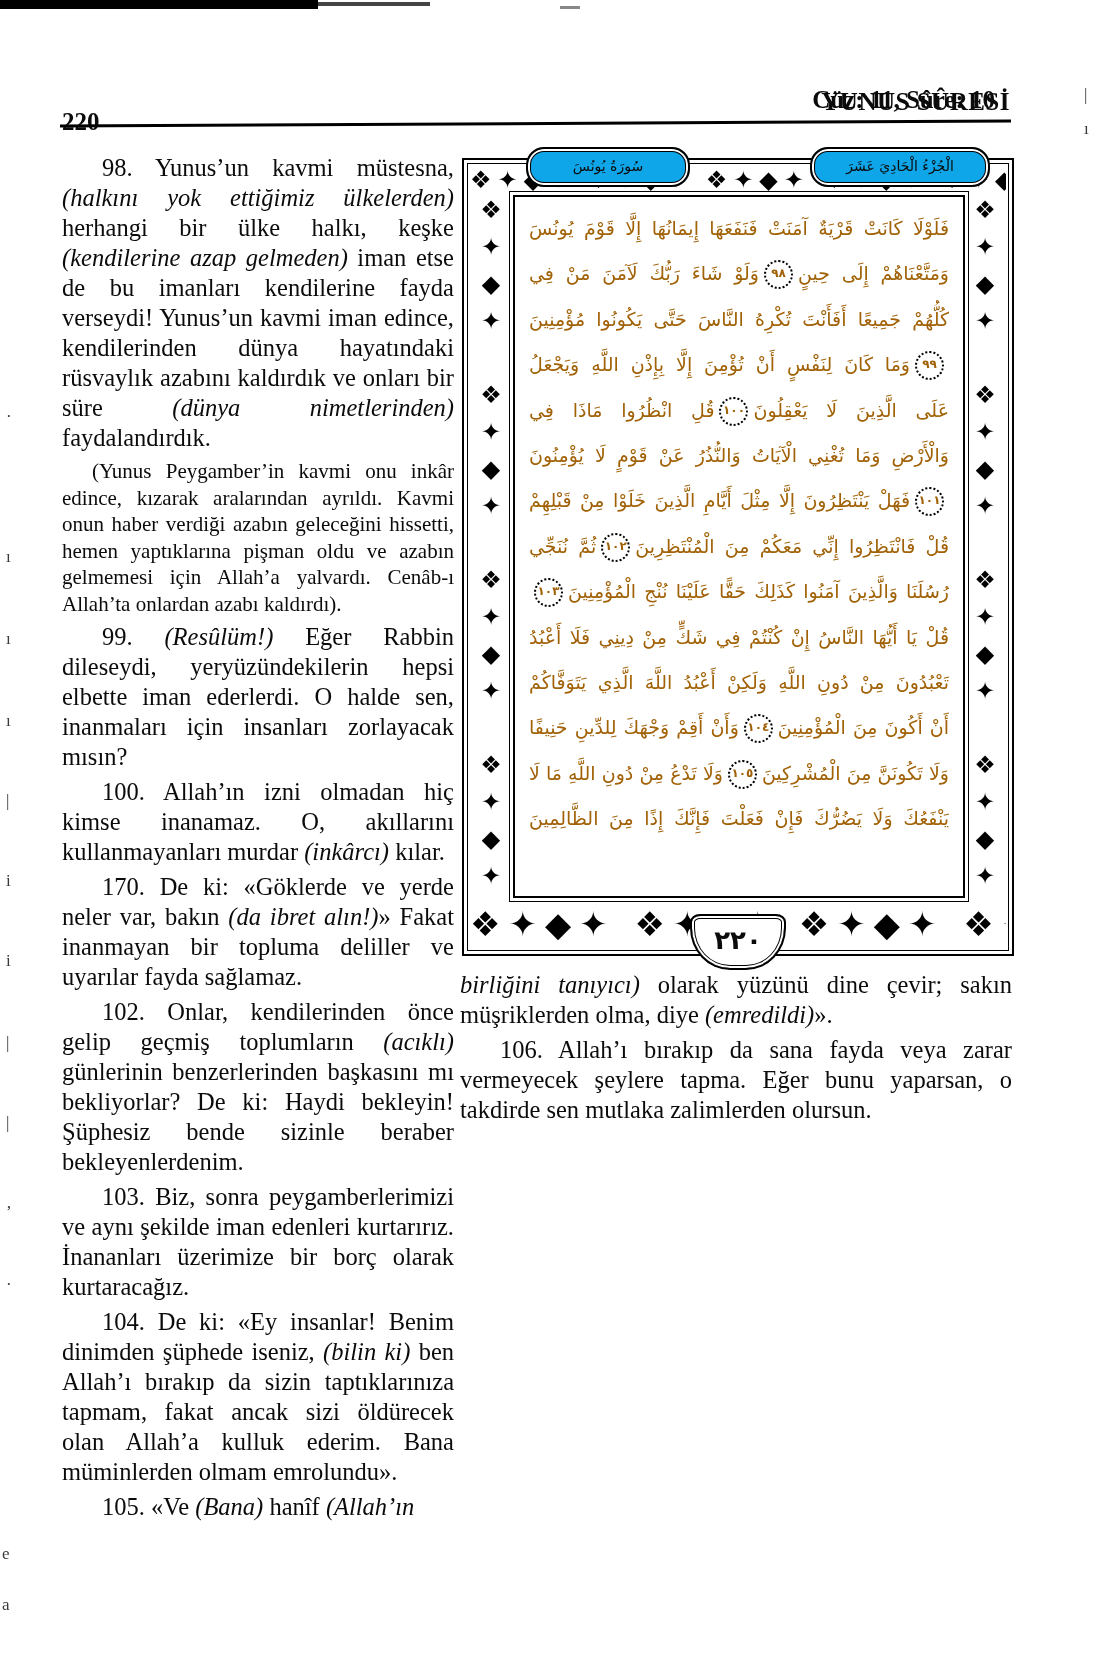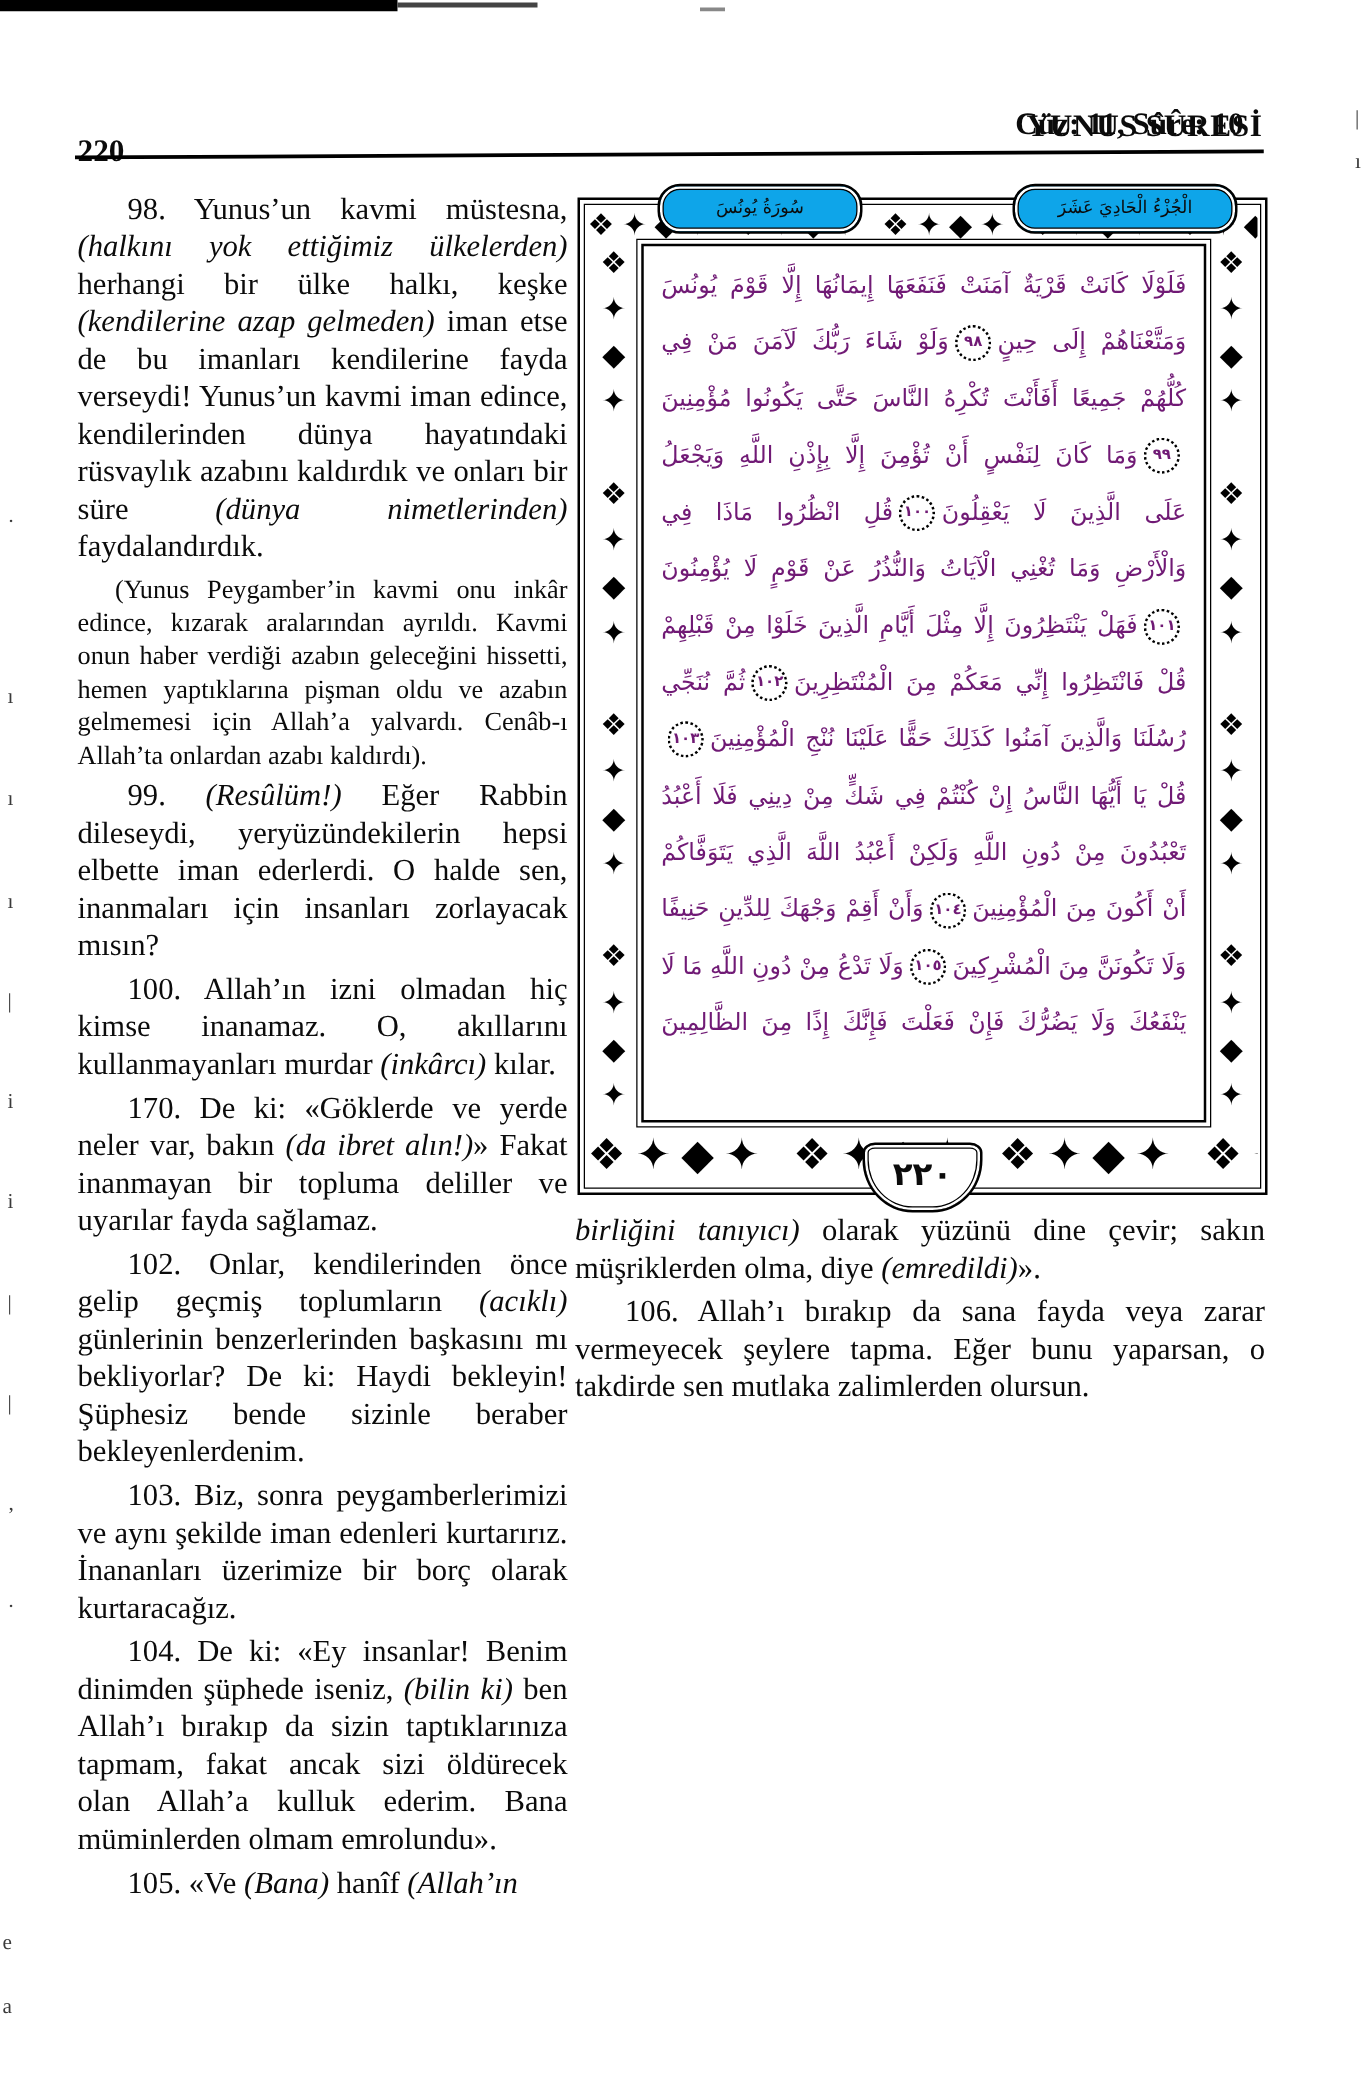--- a/index.html
+++ b/index.html
@@ -33,21 +33,21 @@
   .orn-top{top:6px;left:6px;right:6px;height:28px;font-size:24px;line-height:28px;letter-spacing:6px;font-family:"DejaVu Sans",sans-serif;}
   .orn-bottom{bottom:6px;left:6px;right:6px;height:48px;font-size:34px;line-height:48px;letter-spacing:8px;font-family:"DejaVu Sans",sans-serif;}
   .orn-left,.orn-right{top:36px;bottom:56px;width:42px;writing-mode:vertical-rl;text-orientation:upright;font-size:24px;letter-spacing:9px;line-height:42px;font-family:"DejaVu Sans",sans-serif;}
   .orn-left{left:6px;}
   .orn-right{right:6px;}
   .inner-box{position:absolute;left:49px;right:47px;top:35px;bottom:56px;background:#fff;border:2px solid #000;outline:1px solid #000;outline-offset:3px;}
   .arabic-text{position:absolute;inset:0;padding:9px 14px;}
   .arabic-line{
     direction:rtl;height:45.4px;overflow:hidden;
     font-family:"DejaVu Sans",sans-serif;font-size:19px;line-height:45.4px;
-    text-align:justify;text-align-last:justify;color:#701a75;
+    text-align:justify;text-align-last:justify;color:#a16207;
   }
   .ayah{
     display:inline-block;width:25px;height:25px;border:2px dotted #000;border-radius:50%;
     font-size:12px;line-height:22px;text-align:center;vertical-align:middle;margin:0 5px;
     font-weight:bold;text-align-last:center;
   }
   .tab{
     position:absolute;top:-13px;height:36px;background:#0ea5e9;z-index:6;
     border:2px solid #000;border-radius:18px;
     box-shadow:inset 0 0 0 2px #fff, inset 0 0 0 3px #000;

